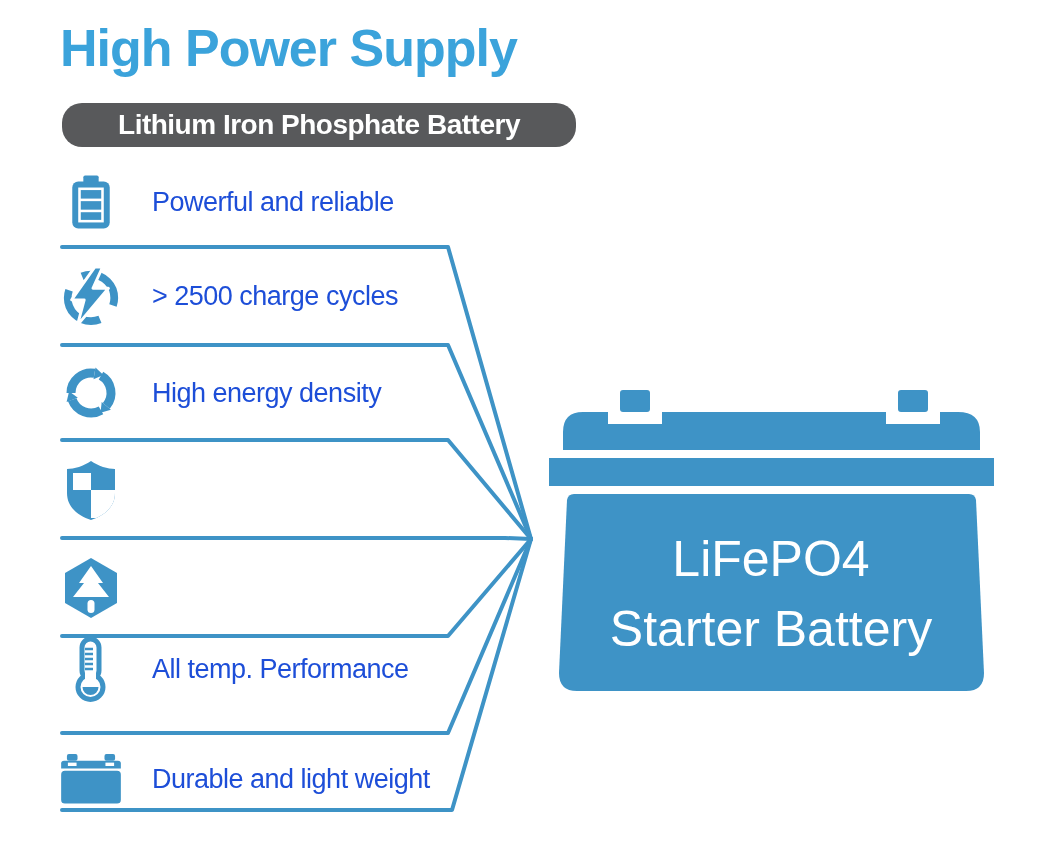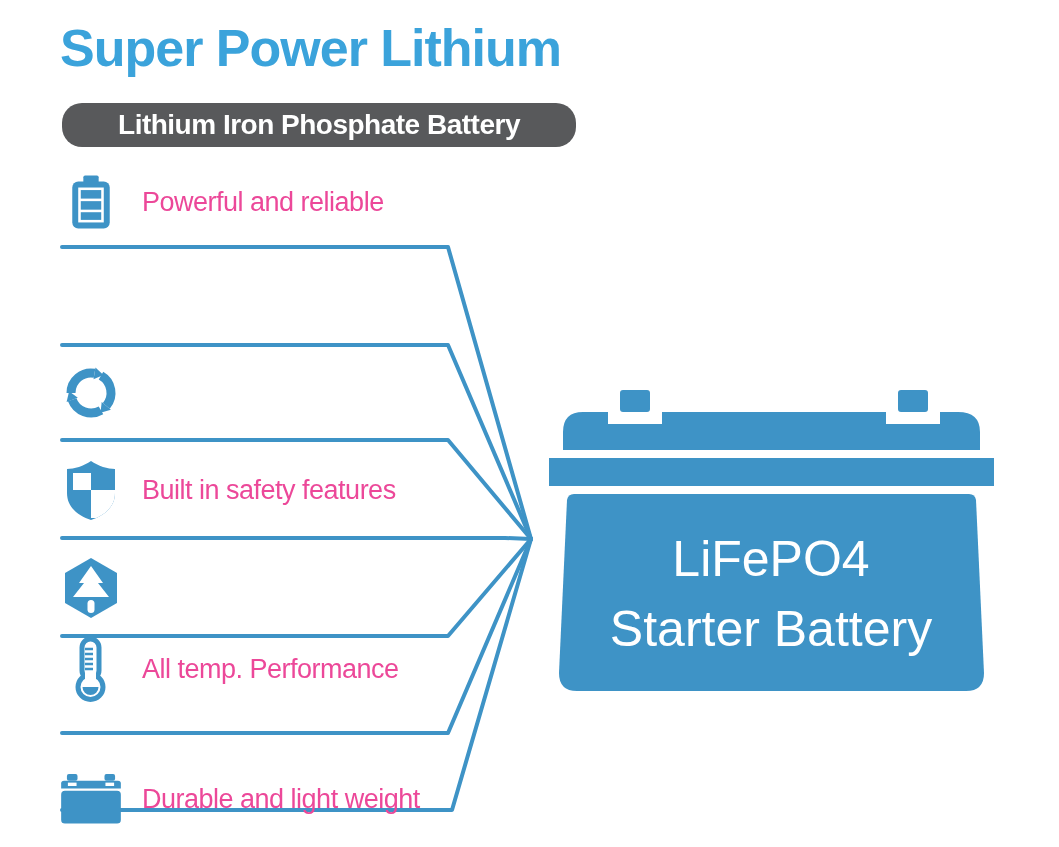--- a/index.html
+++ b/index.html
@@ -21,32 +21,32 @@
   .overlay{position:absolute;left:0;top:0;pointer-events:none;}
   .feature-row{
     position:absolute;left:58px;height:66px;width:420px;
     display:flex;align-items:center;
   }
   .icon-box{
     width:66px;height:66px;flex:0 0 66px;
     display:flex;align-items:center;justify-content:center;
   }
   .feature-label{
-    margin-left:18px;font-size:27px;letter-spacing:-0.5px;
-    color:#ec4899;white-space:nowrap;
+    margin-left:28px;font-size:27px;letter-spacing:-0.5px;
+    color:#1d4ed8;white-space:nowrap;
   }
   .r1{top:169px}.r2{top:263px}.r3{top:360px}.r4{top:457px}
-  .r5{top:555px}.r6{top:636px}.r7{top:766px}
+  .r5{top:555px}.r6{top:636px}.r7{top:746px}
 </style>
 </head>
 <body>
 
 <div class="canvas">
 
-  <div class="page-title">Super Power Lithium</div>
+  <div class="page-title">High Power Supply</div>
 
   <div class="banner">
     <span>Lithium Iron Phosphate Battery</span>
   </div>
 
   <svg class="overlay" width="1059" height="847" viewBox="0 0 1059 847">
     <g fill="none" stroke="#3E93C6" stroke-width="4" stroke-linecap="round" stroke-linejoin="round">
       <polyline points="62,247 448,247 531,539"></polyline>
       <polyline points="62,345 448,345 531,539"></polyline>
       <polyline points="62,440 448,440 531,539"></polyline>
@@ -66,54 +66,63 @@
           <rect x="12" y="15" width="30" height="41" fill="#fff"></rect>
           <rect x="15" y="18" width="24" height="10"></rect>
           <rect x="15" y="31" width="24" height="10"></rect>
           <rect x="15" y="44" width="24" height="9"></rect>
         </g>
       </svg>
     </div>
     <span class="feature-label">Powerful and reliable</span>
   </div>
 
+  <div class="feature-row r2">
+    <div class="icon-box">
+      <svg width="62" height="62" viewBox="0 0 64 64">
+        <circle cx="32" cy="34" r="24" fill="none" stroke="#3E93C6" stroke-width="8" stroke-dasharray="55 20" stroke-dashoffset="47"></circle>
+        <polygon points="36,2 12,36 25,36 18,62 50,24 34,24 44,2" fill="#3E93C6" stroke="#fff" stroke-width="3" stroke-linejoin="round"></polygon>
+      </svg>
+    </div>
+    <span class="feature-label">&gt; 2500 charge cycles</span>
+  </div>
 
   <div class="feature-row r3">
     <div class="icon-box">
       <svg width="60" height="56" viewBox="0 0 60 56">
         <g stroke="#3E93C6" stroke-width="9" fill="none">
           <path d="M40,10.7 A20,20 0 0 1 45.3,40.9"></path>
           <path d="M40,45.3 A20,20 0 0 1 11.2,34.8"></path>
           <path d="M10,28 A20,20 0 0 1 33.5,8.3"></path>
         </g>
         <g fill="#3E93C6">
           <polygon points="39.5,47.8 40.7,37.1 49.9,44.7"></polygon>
           <polygon points="8.1,26.3 16.8,32.7 5.6,36.9"></polygon>
           <polygon points="42.4,9.9 32.5,14.2 34.5,2.4"></polygon>
         </g>
       </svg>
     </div>
+    <span class="feature-label">High energy density</span>
   </div>
 
   <div class="feature-row r4">
     <div class="icon-box">
       <svg width="56" height="62" viewBox="0 0 56 62">
         <defs>
           <clipPath id="shieldClip">
             <path d="M28,2 C21,7 11,10 4,10 L4,34 C4,49 16,57 28,61 C40,57 52,49 52,34 L52,10 C45,10 35,7 28,2 Z"></path>
           </clipPath>
         </defs>
         <path d="M28,2 C21,7 11,10 4,10 L4,34 C4,49 16,57 28,61 C40,57 52,49 52,34 L52,10 C45,10 35,7 28,2 Z" fill="#3E93C6"></path>
         <g clip-path="url(#shieldClip)">
           <rect x="10" y="14" width="18" height="17" fill="#fff"></rect>
           <rect x="28" y="31" width="26" height="28" fill="#fff"></rect>
         </g>
       </svg>
     </div>
-    <span class="feature-label">Built in safety features</span>
   </div>
 
   <div class="feature-row r5">
     <div class="icon-box">
       <svg width="58" height="62" viewBox="0 0 58 62">
         <polygon points="29,1 55,16 55,46 29,61 3,46 3,16" fill="#3E93C6"></polygon>
         <polygon points="29,9 41,26 36,26 47,40 11,40 22,26 17,26" fill="#fff"></polygon>
         <rect x="25.5" y="43" width="7" height="13" rx="3.5" fill="#fff"></rect>
       </svg>
     </div>

